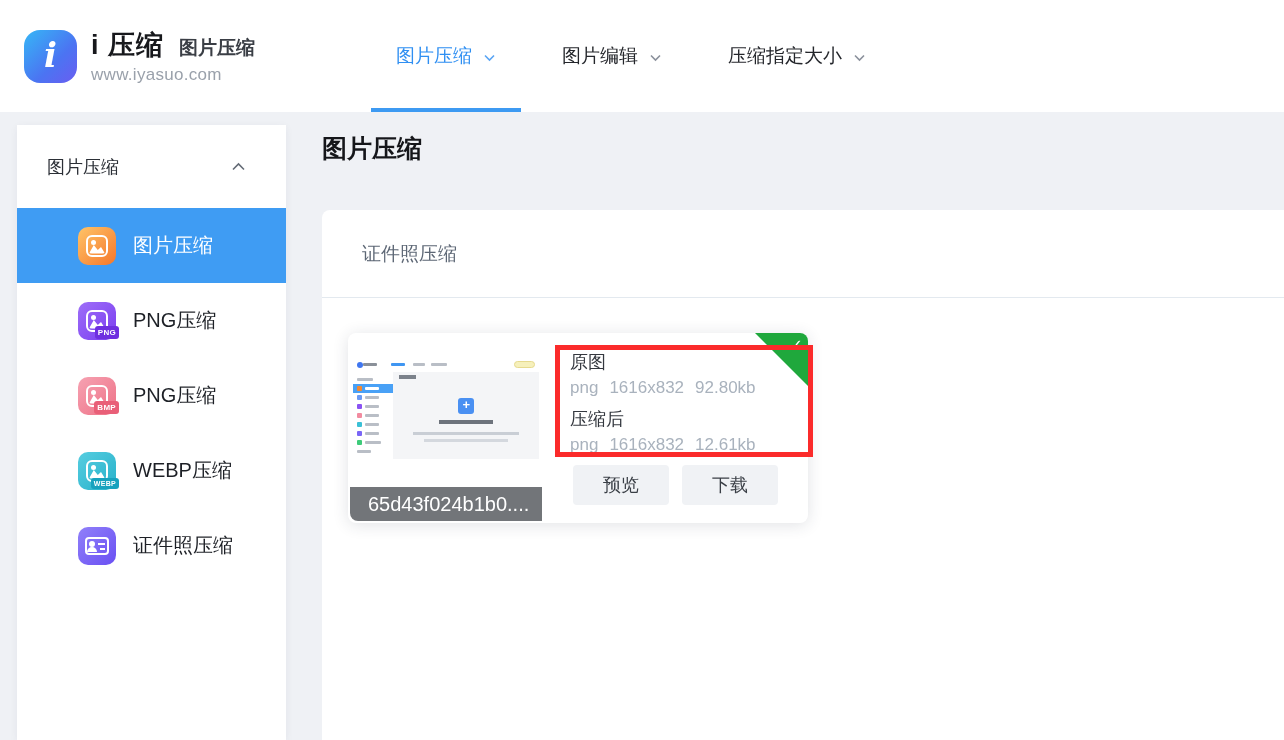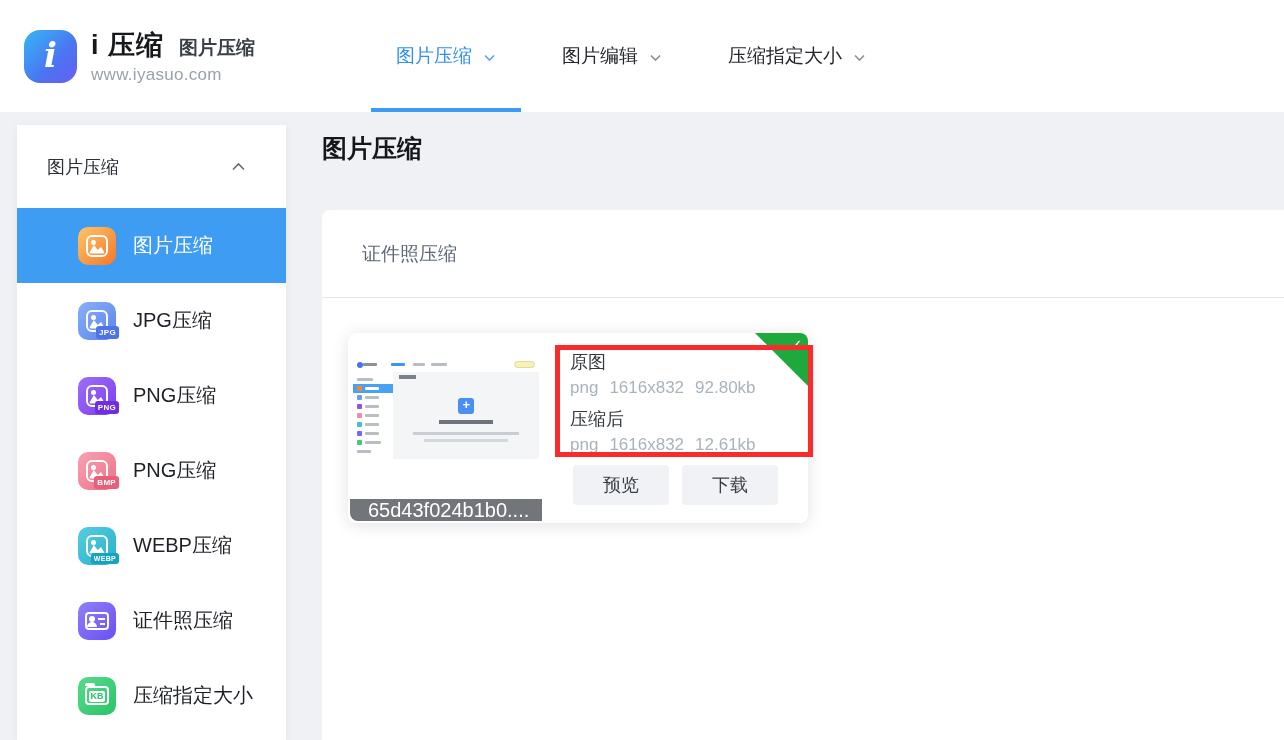--- a/index.html
+++ b/index.html
@@ -85,21 +85,21 @@
   .m-row { height:9px; display:flex; align-items:center; padding-left:4px; gap:3px; }
   .m-row.active { background:#49a1f6; }
   .m-sq { width:5px; height:5px; border-radius:1px; flex:0 0 auto; }
   .m-main { flex:1; position:relative; }
   .m-title { position:absolute; left:6px; top:3px; width:17px; height:4px; background:#7c828b; }
   .m-plus { position:absolute; left:50%; top:26px; margin-left:-8px; width:16px; height:16px; border-radius:3px; background:#4a90f2; }
   .m-plus::before { content:"+"; position:absolute; left:0; right:0; top:-1px; text-align:center; color:#fff; font-size:13px; font-weight:700; }
   .m-t1 { position:absolute; left:50%; top:48px; margin-left:-27px; width:54px; height:4px; background:#6d737c; }
   .m-t2 { position:absolute; left:50%; top:60px; margin-left:-53px; width:106px; height:3px; background:#c9ced5; }
   .m-t3 { position:absolute; left:50%; top:67px; margin-left:-42px; width:84px; height:3px; background:#d4d8de; }
-  .fname { position:absolute; left:0; right:0; bottom:0; height:22px; background:rgba(95,98,102,.88); color:#fff; font-size:20px;
+  .fname { position:absolute; left:0; right:0; bottom:0; height:34px; background:rgba(95,98,102,.88); color:#fff; font-size:20px;
            display:flex; align-items:center; padding-left:18px; white-space:nowrap;margin-top:28px; }
 
   .info { position:absolute; left:222px; top:17px; z-index:3; }
   .info-label { font-size:18px; color:#34383f; }
   .info-meta { font-size:17px; color:#a9b2bd; margin:4px 0 9px; }
   .info-meta span { margin-right:11px; }
   .btns { position:absolute; left:225px; top:132px; display:flex; gap:13px; z-index:3; }
   .btns button { width:96px; height:40px; background:#f0f2f5; border:none; border-radius:4px; font-size:18px; color:#3a3f46;
                  font-family:inherit; cursor:pointer; }
   .red-box { position:absolute; left:207px; top:12px; width:258px; height:112px; border:5px solid #fb2b2b; z-index:6; pointer-events:none; }
@@ -155,30 +155,20 @@
   <div class="side-item active">
     <span class="s-icon ic-orange">
       <span class="glyph">
           <i class="dot"></i>
           <i class="mtn"></i>
         </span>
     </span>
     <span>图片压缩</span>
   </div>
 
-  <div class="side-item">
-    <span class="s-icon ic-jpg">
-      <span class="glyph">
-          <i class="dot"></i>
-          <i class="mtn"></i>
-        </span>
-      <b class="badge">JPG</b>
-    </span>
-    <span>JPG压缩</span>
-  </div>
 
   <div class="side-item">
     <span class="s-icon ic-png">
       <span class="glyph">
           <i class="dot"></i>
           <i class="mtn"></i>
         </span>
       <b class="badge">PNG</b>
     </span>
     <span>PNG压缩</span>
@@ -211,28 +201,20 @@
       <span class="glyph-id">
           <i class="person"></i>
           <i class="body"></i>
           <i class="l1"></i>
           <i class="l2"></i>
         </span>
     </span>
     <span>证件照压缩</span>
   </div>
 
-  <div class="side-item">
-    <span class="s-icon ic-kb">
-      <span class="glyph-kb">
-          <b class="kb-label">KB</b>
-        </span>
-    </span>
-    <span>压缩指定大小</span>
-  </div>
 </aside>
 
 <main class="main">
   <h1 class="page-title">图片压缩</h1>
 
   <section class="card">
     <div class="card-header">
       <span>证件照压缩</span>
     </div>
 

